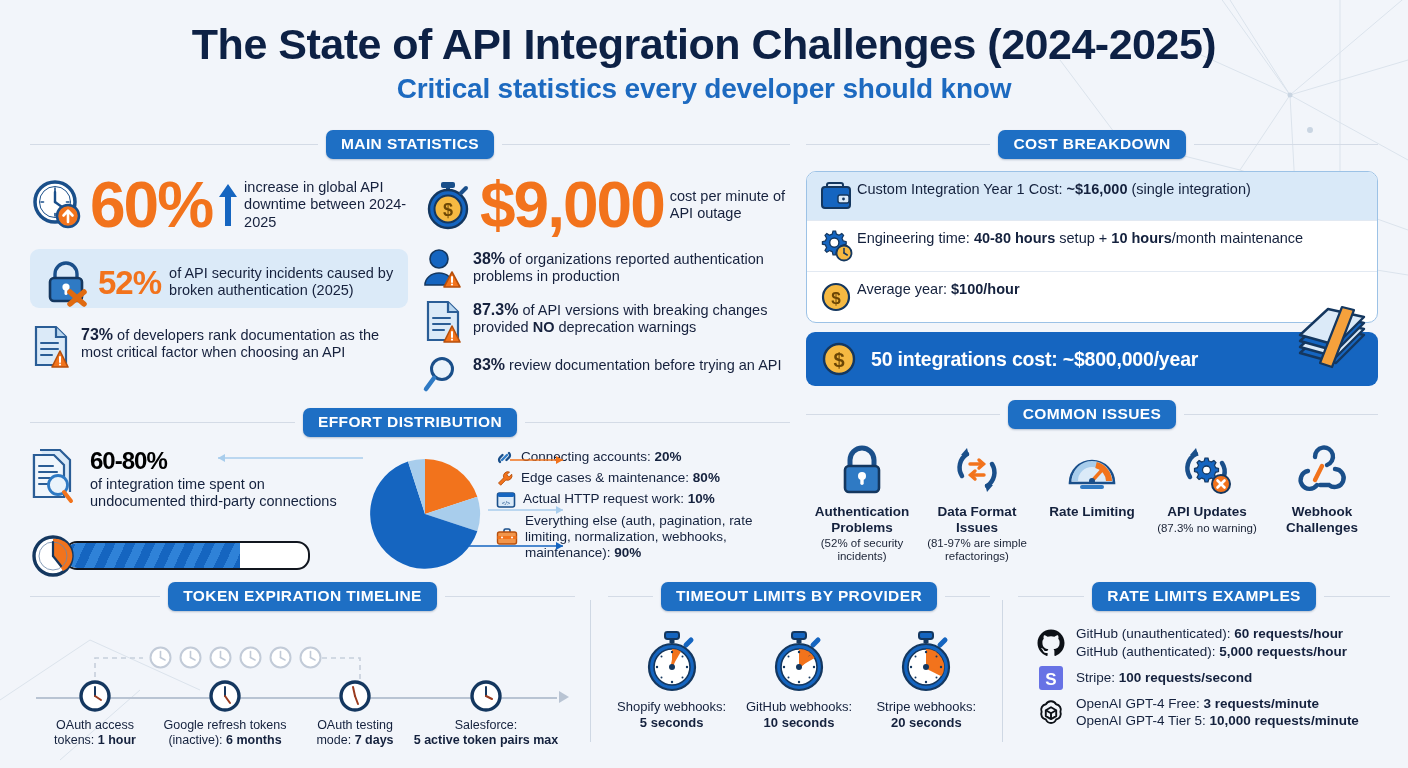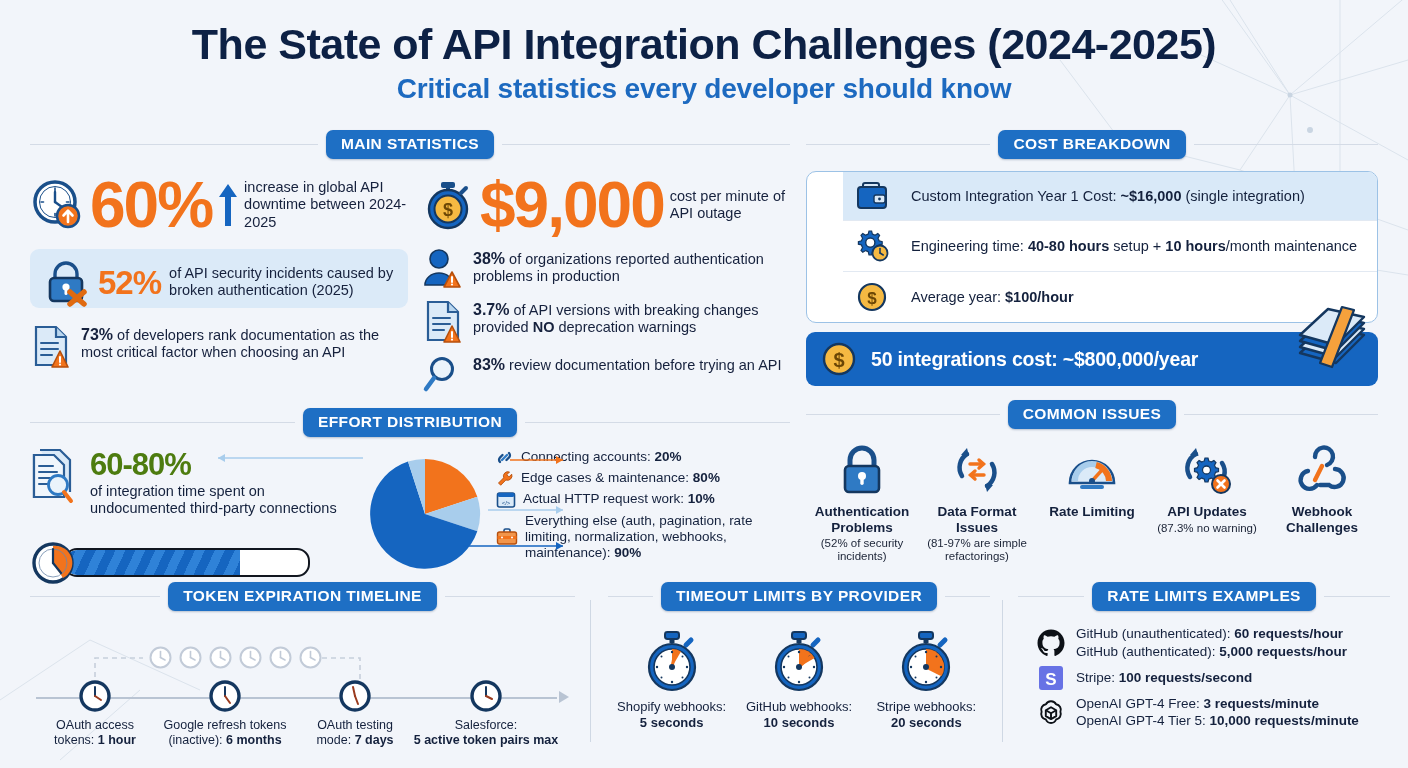--- a/index.html
+++ b/index.html
@@ -51,33 +51,33 @@
   .hl-box{
     background:#dbeaf8;border-radius:9px;padding:9px 12px 2px;margin-top:12px;
   }
   .pct-mid{font-size:33px;font-weight:bold;color:#f2731c;line-height:1;letter-spacing:-1px;}
   .num-b{font-weight:bold;font-size:16px;}
 
   
   .cost-card{
     border:1.6px solid #9cc2e6;border-radius:10px;overflow:hidden;margin-top:12px;background:#fff;
   }
-  .cost-row{display:flex;align-items:center;gap:22px;padding:9px 12px;font-size:14.5px;margin-left:36px;}
+  .cost-row{display:flex;align-items:flex-start;gap:4px;padding:9px 12px;font-size:14.5px;}
   .cost-row:first-child{background:#d9e9f8;}
   .cost-row+.cost-row{border-top:1px solid #e2e9f2;}
   .cost-total{
     margin-top:9px;background:#1565c0;border-radius:9px;color:#fff;
     display:flex;align-items:center;gap:13px;padding:9px 14px;position:relative;
     font-size:19.5px;font-weight:bold;letter-spacing:-.2px;overflow:visible;
   }
 
   
   .effort{display:flex;margin-top:12px;gap:6px;}
   .effort-left{width:330px;}
-  .pct-lg{font-size:31px;font-weight:bold;color:#4d7c0f;letter-spacing:-1px;line-height:1;}
+  .pct-lg{font-size:24px;font-weight:bold;color:#000000;letter-spacing:-1px;line-height:1;}
   .effort-desc{font-size:14.5px;line-height:1.2;margin-top:3px;}
   .bar-wrap{display:flex;align-items:center;gap:0;margin-top:22px;}
   .bar{
     width:242px;height:25px;border:2px solid #11161f;border-radius:13px;background:#fff;
     margin-left:-12px;overflow:hidden;position:relative;
   }
   .bar-fill{
     position:absolute;left:0;top:0;bottom:0;width:72%;
     background:repeating-linear-gradient(115deg,#1565c0 0 9px,#2f82d8 9px 18px);
     border-radius:11px 0 0 11px;
@@ -243,21 +243,21 @@
           <path d="M26 3 v10 h10" fill="#b9d6ef" stroke="#2a5d96" stroke-width="2.2"></path>
           <g stroke="#2a5d96" stroke-width="2" stroke-linecap="round">
             <line x1="11" y1="19" x2="28" y2="19"></line>
                 <line x1="11" y1="25" x2="28" y2="25"></line>
                 <line x1="11" y1="31" x2="22" y2="31"></line>
           </g>
           <path d="M22 43 L30 27 L38 43 Z" fill="#f2731c" stroke="#b64f0c" stroke-width="1.6" stroke-linejoin="round"></path>
           <line x1="30" y1="33" x2="30" y2="38" stroke="#fff" stroke-width="2" stroke-linecap="round"></line>
           <circle cx="30" cy="40.6" r="1.1" fill="#fff"></circle>
         </svg>
-        <div class="txt"><b class="num-b">3.7%</b> <span>of API versions with breaking changes provided </span><b>NO</b><span> deprecation warnings</span></div>
+        <div class="txt"><b class="num-b">87.3%</b> <span>of API versions with breaking changes provided </span><b>NO</b><span> deprecation warnings</span></div>
       </div>
 
       <div class="statrow">
         <svg width="42" height="40" viewBox="0 0 42 40">
           <circle cx="20" cy="15" r="10.5" fill="#eaf3fb" stroke="#1a4f8a" stroke-width="3"></circle>
           <line x1="12" y1="24" x2="4" y2="35" stroke="#2f7ac4" stroke-width="4.5" stroke-linecap="round"></line>
         </svg>
         <div class="txt"><b class="num-b">83%</b> <span>review documentation before trying an API</span></div>
       </div>
     </div>

